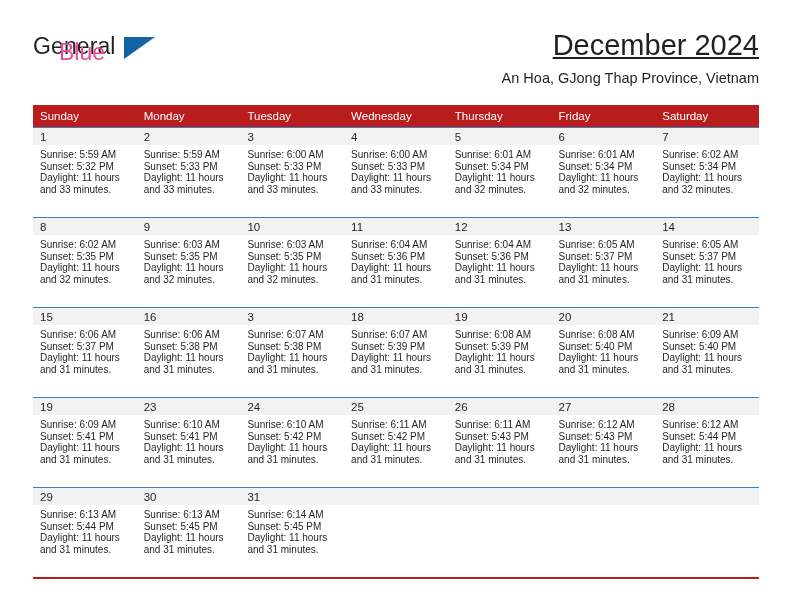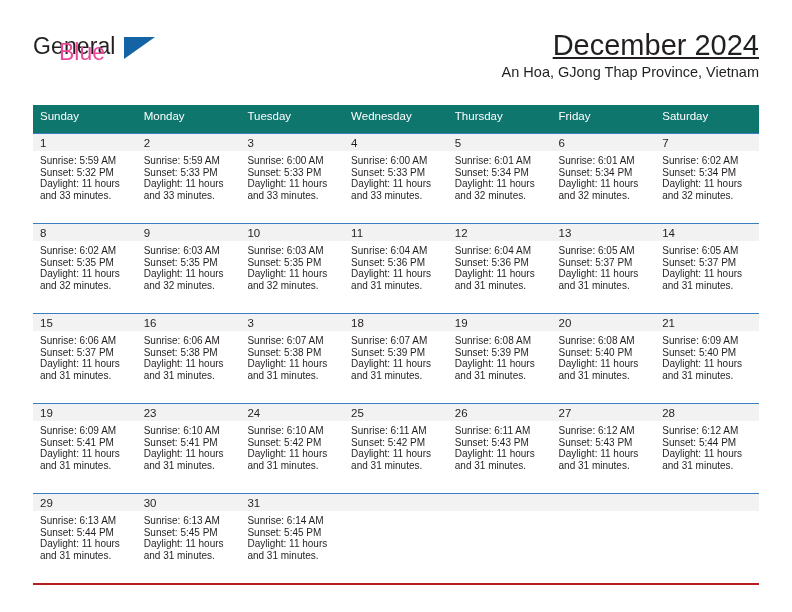--- a/index.html
+++ b/index.html
@@ -74,39 +74,40 @@
     font-weight: normal;
     color: #231f20;
     line-height: 34px;
     white-space: nowrap;
     text-decoration: underline;
   }
   .cal-subtitle {
     font-size: 14.5px;
     color: #231f20;
     line-height: 20px;
+    margin-top: 6px;
     white-space: nowrap;
   }
 
   
   .calendar {
     position: absolute;
     left: 33px;
     top: 105px;
     width: 726px;
     border-collapse: collapse;
     table-layout: fixed;
   }
   .dow-row th {
-    background: #0f766e;
+    background: #b91c1c;
     color: #ffffff;
     font-size: 11.5px;
     font-weight: normal;
     text-align: left;
-    padding: 5px 0 11px 7px;
+    padding: 5px 0 5px 7px;
     height: 18px;
     box-sizing: border-box;
   }
 
   .week-row td {
     vertical-align: top;
     padding: 0;
     border-top: 1px solid #3a7fc1;
     height: 89px;
     box-sizing: border-box;

